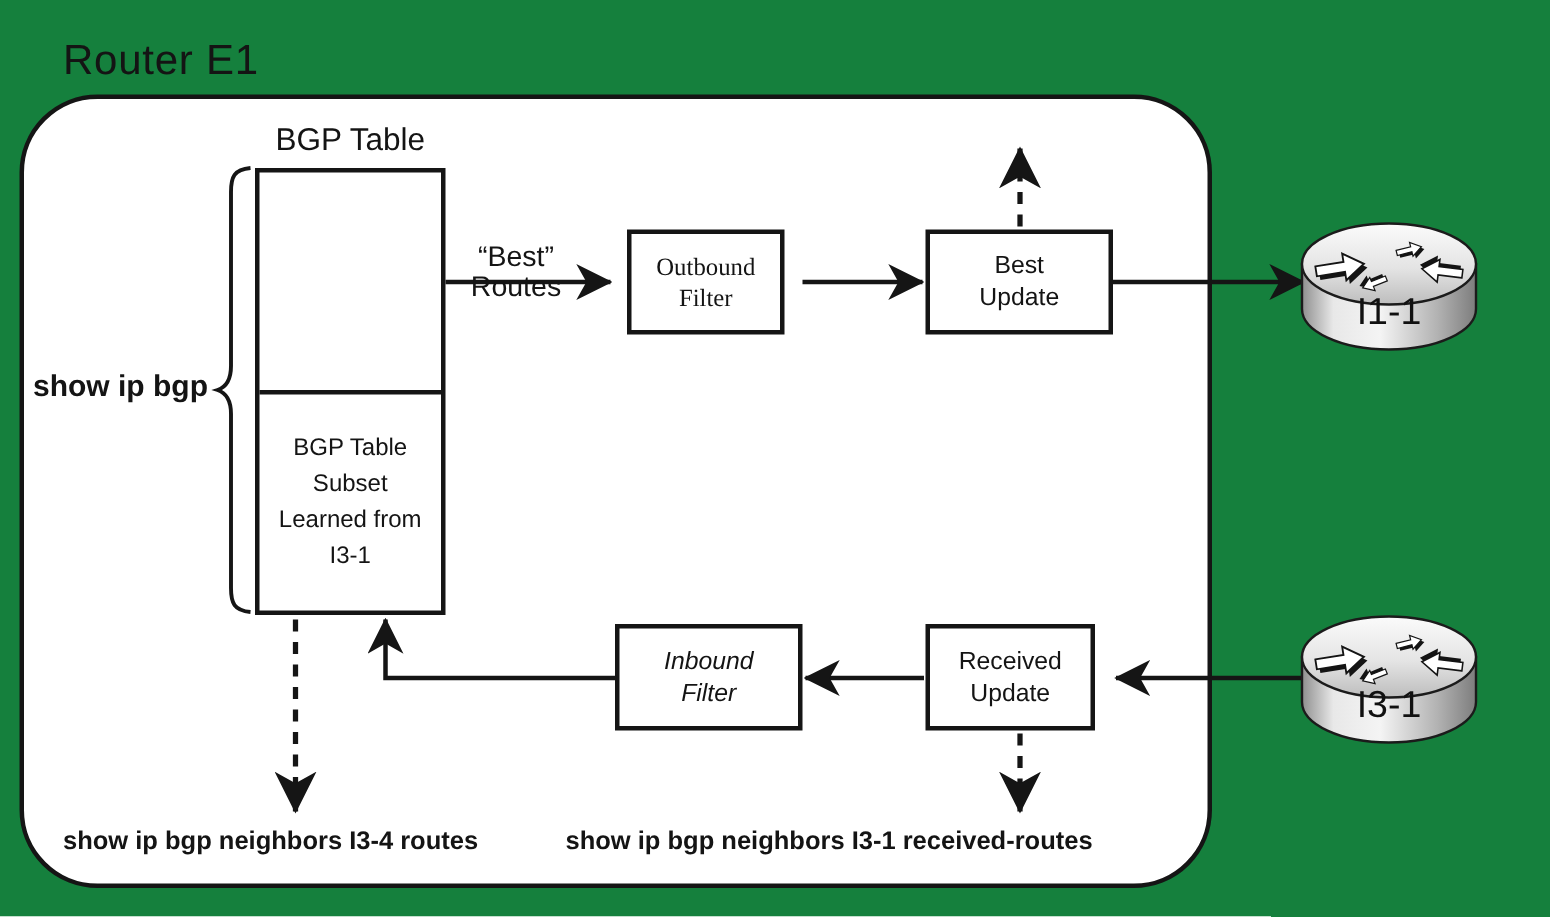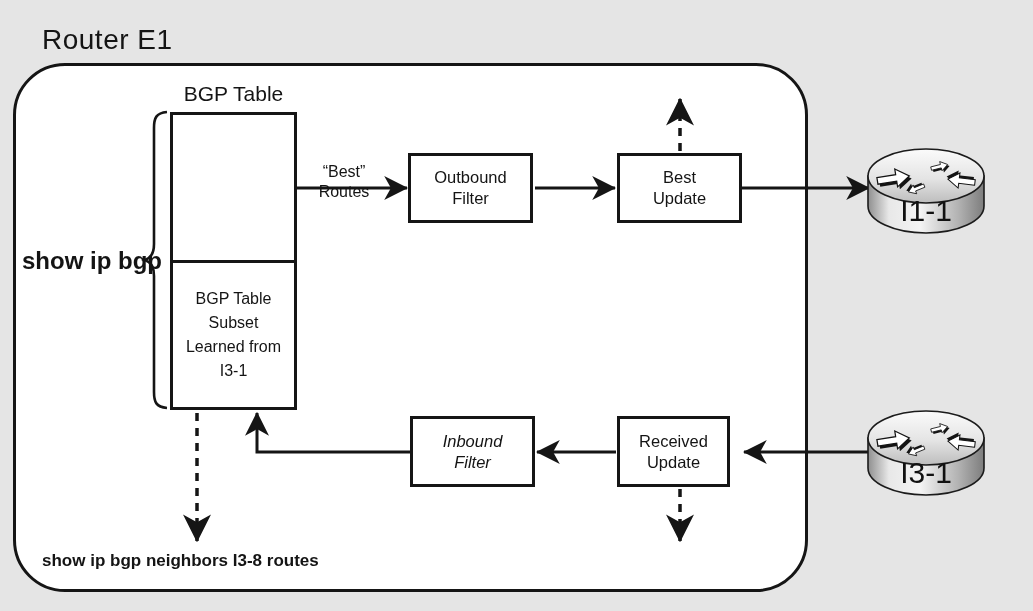--- a/index.html
+++ b/index.html
@@ -1,20 +1,20 @@
 <!DOCTYPE html>
 <html><head>
 <meta charset="utf-8">
 <style>
   html, body { margin: 0; padding: 0; background: #ffffff; }
   .canvas {
     position: relative;
     width: 1033px;
     height: 611px;
-    background: #e5e5e5;
+    background: #15803d;
     font-family: "Liberation Sans", sans-serif;
     color: #141414;
     overflow: hidden;
   }
   .title {
     position: absolute;
     left: 42px; top: 24px;
     font-size: 28px;
     letter-spacing: 0.5px;
   }
@@ -63,46 +63,46 @@
     font-size: 16px;
     line-height: 24px;
     white-space: pre-line;
   }
   .show-ip-bgp {
     position: absolute;
     left: 22px; top: 247px;
     width: 112px;
     text-align: right;
     font-weight: bold;
-    font-size: 24px;
+    font-size: 20px;
     white-space: nowrap;
   }
   .best-routes {
     position: absolute;
     left: 306px; top: 162px;
     width: 76px;
     text-align: center;
-    font-size: 16px;
+    font-size: 19px;
     line-height: 20px;
     white-space: pre-line;
   }
   .box {
     position: absolute;
     border: 3px solid #151515;
     background: #ffffff;
     box-sizing: border-box;
     display: flex;
     align-items: center;
     justify-content: center;
     text-align: center;
     font-size: 16.5px;
     line-height: 21px;
     white-space: pre-line;
   }
-  .box.outbound { left: 408px; top: 153px; width: 125px; height: 70px; }
+  .box.outbound { left: 418px; top: 153px; width: 105px; height: 70px; font-family: Liberation Serif, serif; }
   .box.sent     { left: 617px; top: 153px; width: 125px; height: 70px; }
   .box.inbound  { left: 410px; top: 416px; width: 125px; height: 71px; font-style: italic; }
   .box.received { left: 617px; top: 416px; width: 113px; height: 71px; }
   .cmd {
     position: absolute;
     font-weight: bold;
     font-size: 17px;
     white-space: nowrap;
   }
   .cmd.advertised { left: 377px; top: 74px; }
@@ -111,21 +111,21 @@
   .router {
     position: absolute;
     width: 120px; height: 92px;
   }
   .router.r1 { left: 866px; top: 146px; }
   .router.r3 { left: 866px; top: 408px; }
   .router-label {
     position: absolute;
     left: 0; right: 0; top: 48px;
     text-align: center;
-    font-size: 30px;
+    font-size: 25px;
     color: #111;
   }
 </style>
 </head>
 <body>
 
 <div class="canvas">
 
   <div class="title">Router E1</div>
 
@@ -188,21 +188,22 @@
 
   <div class="box outbound">Outbound
 Filter</div>
   <div class="box sent">Best
 Update</div>
   <div class="box inbound">Inbound
 Filter</div>
   <div class="box received">Received
 Update</div>
 
-  <div class="cmd routes">show ip bgp neighbors I3-8 routes</div>
+  <div class="cmd routes">show ip bgp neighbors I3-4 routes</div>
+  <div class="cmd received">show ip bgp neighbors I3-1 received-routes</div>
 
   <div class="router r1">
     <svg width="120" height="92" viewBox="0 0 120 92">
       <path d="M2,30 L2,60 A58,27 0 0 0 118,60 L118,30 Z" fill="url(#gBody)" stroke="#1b1b1b" stroke-width="1.6"></path>
       <ellipse cx="60" cy="30" rx="58" ry="27" fill="url(#gTop)" stroke="#1b1b1b" stroke-width="1.6"></ellipse>
       <g>
         <g transform="translate(10,26) rotate(-9) scale(0.95)">
           <use href="#arrShape" transform="translate(2,3)" fill="#141414"></use>
           <use href="#arrShape" fill="#ffffff" stroke="#141414" stroke-width="1.3"></use>
         </g>

